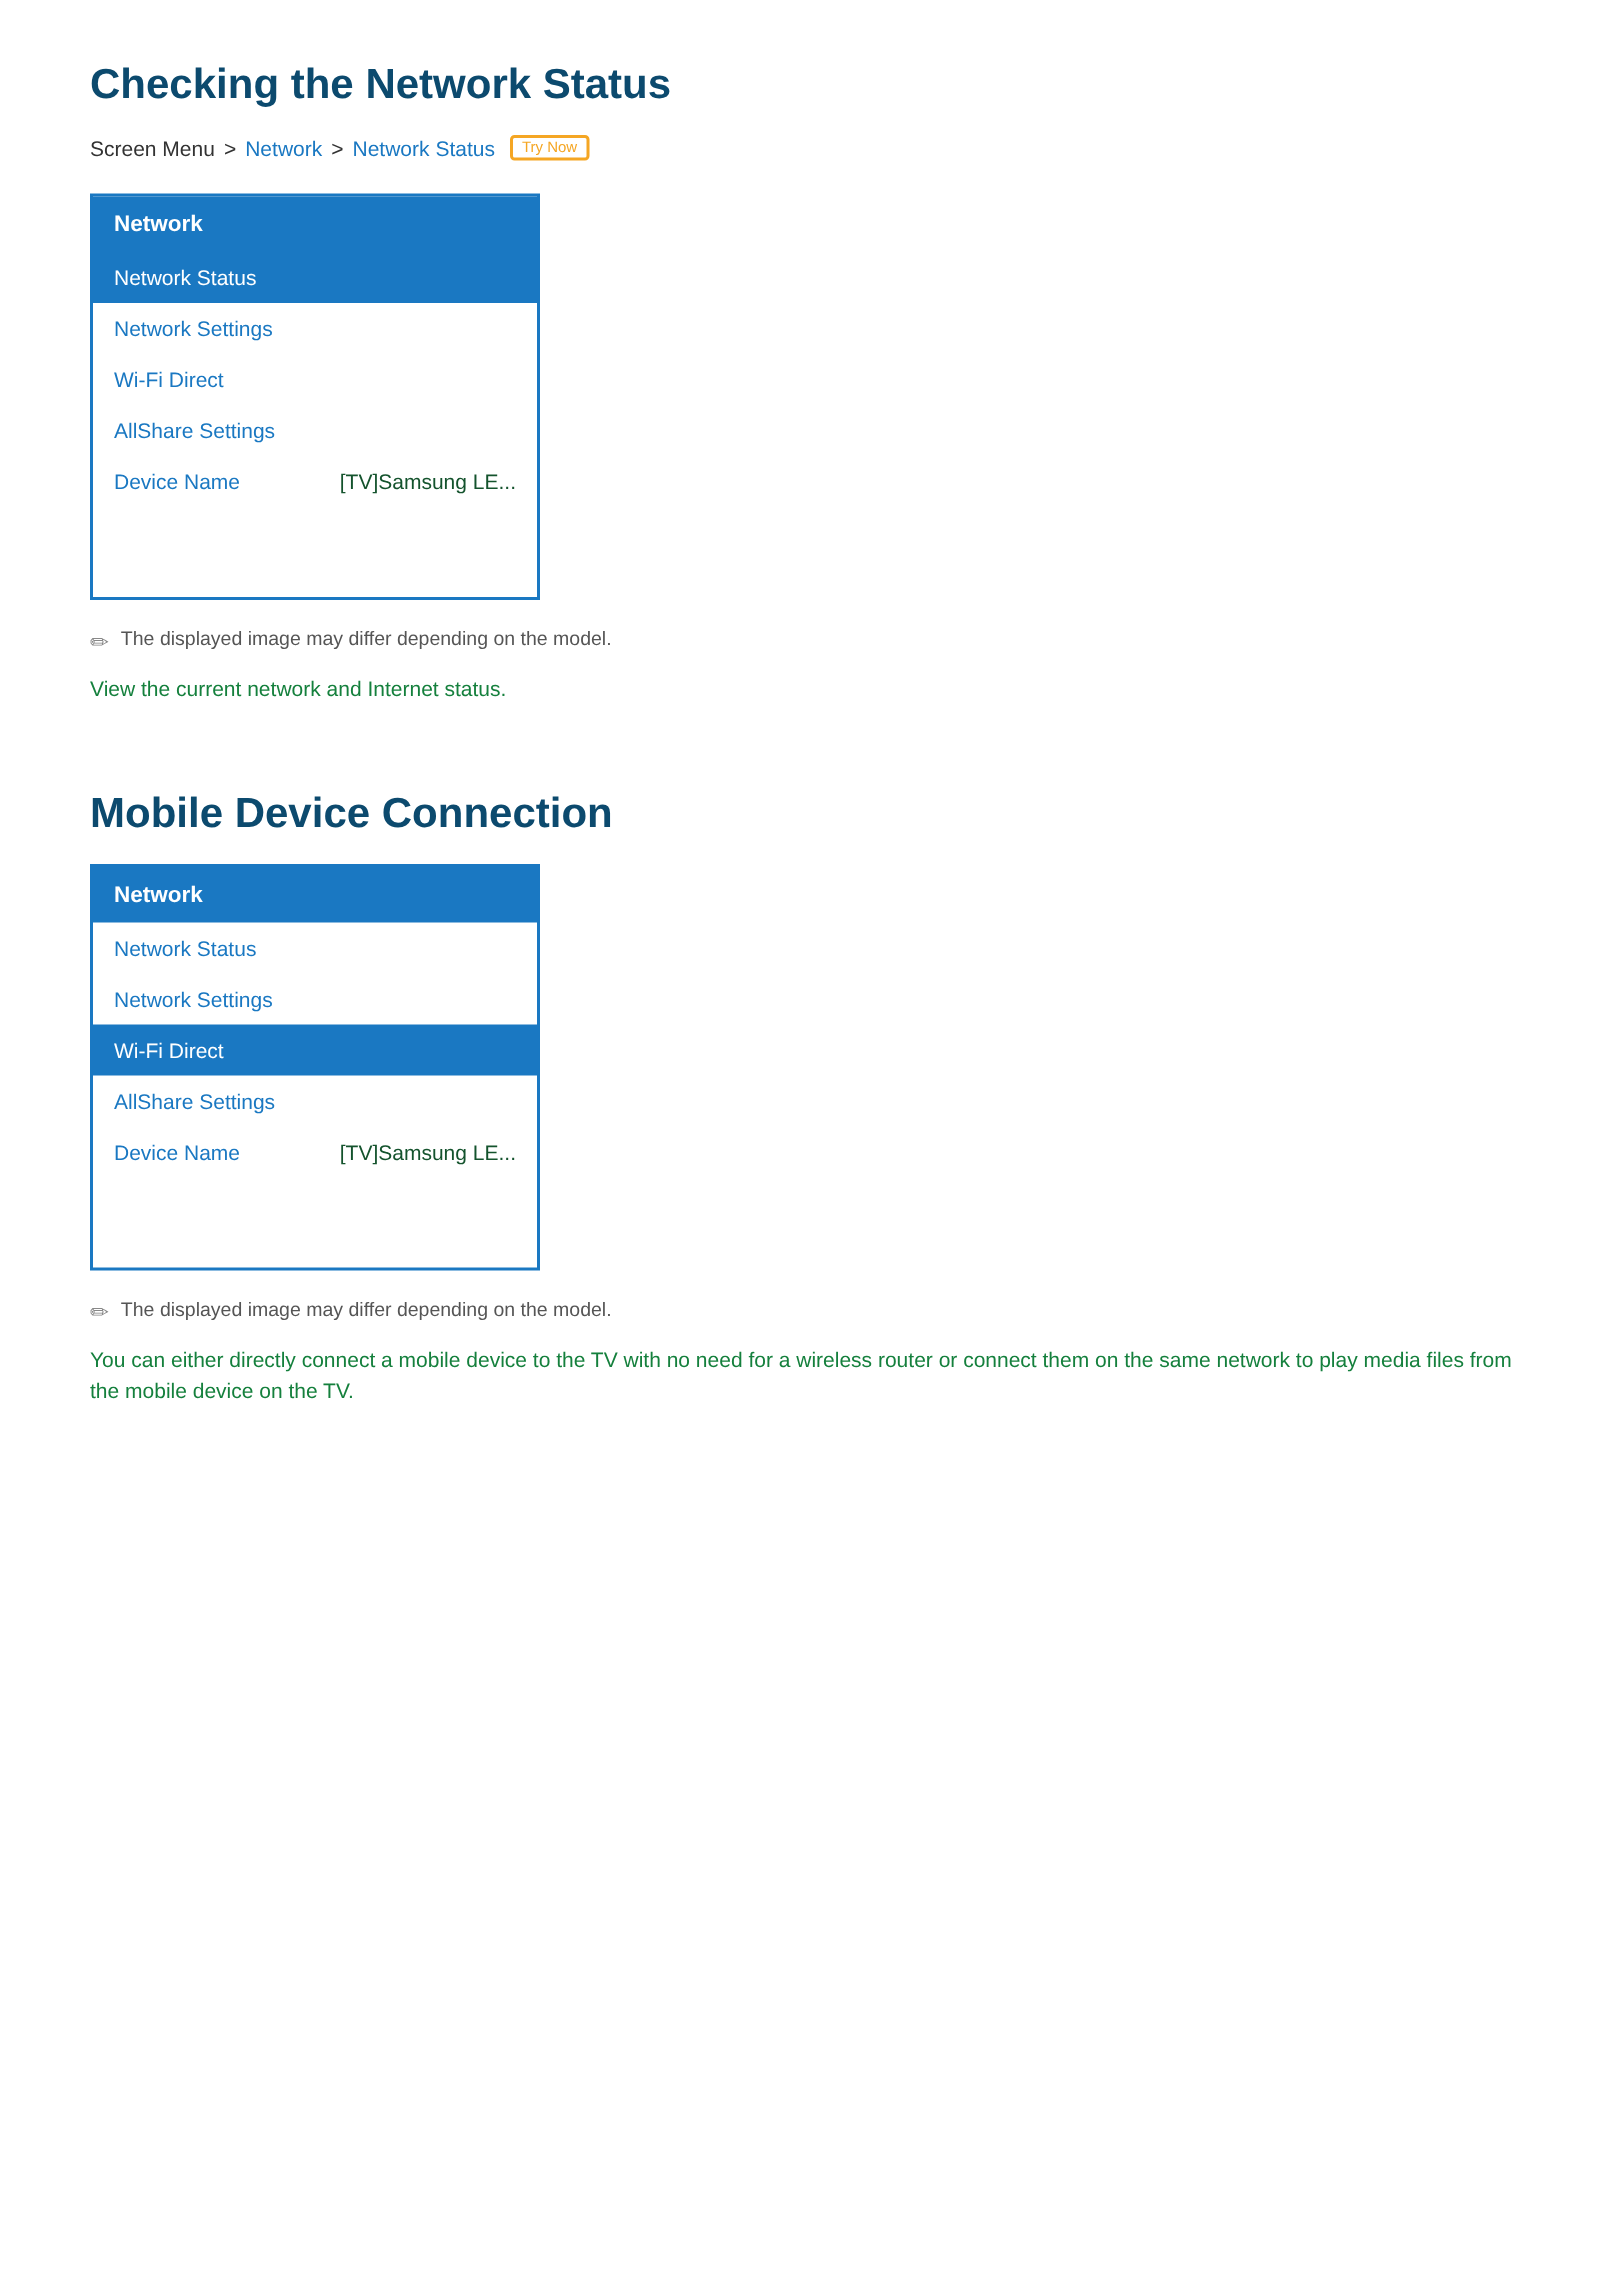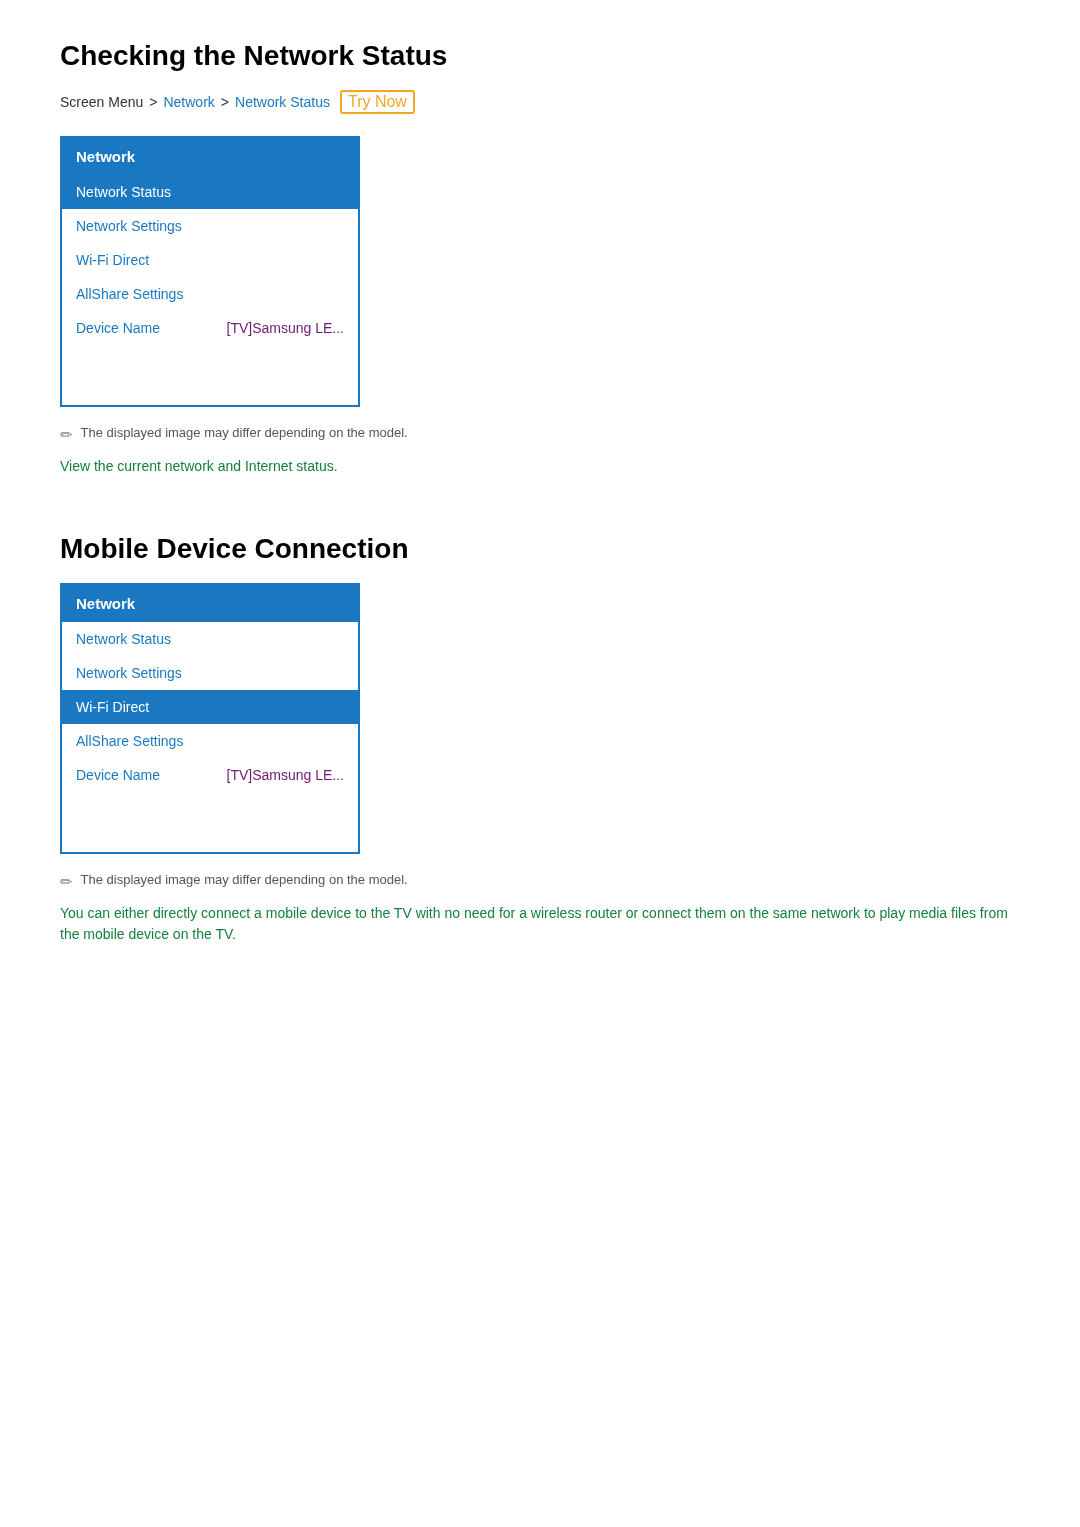--- a/index.html
+++ b/index.html
@@ -9,21 +9,21 @@
       font-family: Arial, sans-serif;
       font-size: 15px;
       color: #222;
       padding: 40px 60px;
       max-width: 1080px;
     }
 
     h1.section-title {
       font-size: 28px;
       font-weight: bold;
-      color: #000000;
+      color: #0c4a6e;
       margin-bottom: 18px;
     }
 
     .breadcrumb {
       display: flex;
       align-items: center;
       gap: 6px;
       margin-bottom: 22px;
       font-size: 14px;
       color: #333;
@@ -34,21 +34,21 @@
     }
 
     .breadcrumb .link-blue {
       color: #1a78c2;
     }
 
     .breadcrumb .try-now {
       display: inline-block;
       border: 2px solid #f5a623;
       color: #f5a623;
-      font-size: 16px;
+      font-size: 10px;
       padding: 1px 6px;
       border-radius: 3px;
       margin-left: 4px;
     }
 
     .menu-box {
       border: 2px solid #1a78c2;
       width: 300px;
       background: #ffffff;
       margin-bottom: 18px;
@@ -70,21 +70,21 @@
       justify-content: space-between;
       align-items: center;
     }
 
     .menu-box .menu-item.active {
       background: #1a78c2;
       color: #ffffff;
     }
 
     .menu-box .menu-item .item-value {
-      color: #701a75;
+      color: #14532d;
     }
 
     .menu-box .menu-item.active .item-value {
       color: #ffffff;
     }
 
     .menu-box .menu-spacer {
       height: 60px;
     }
 

